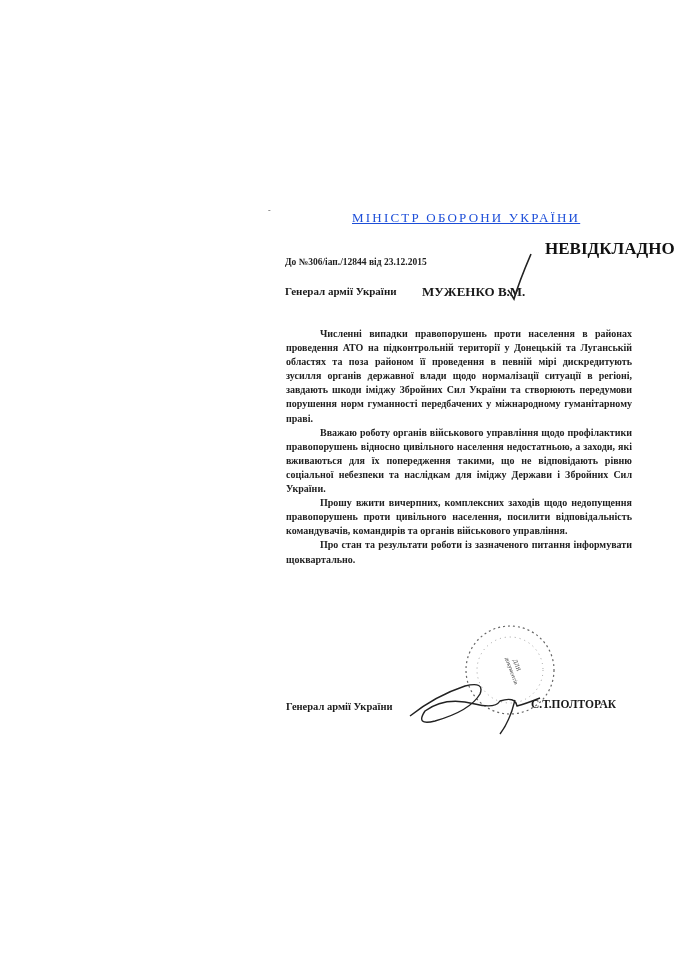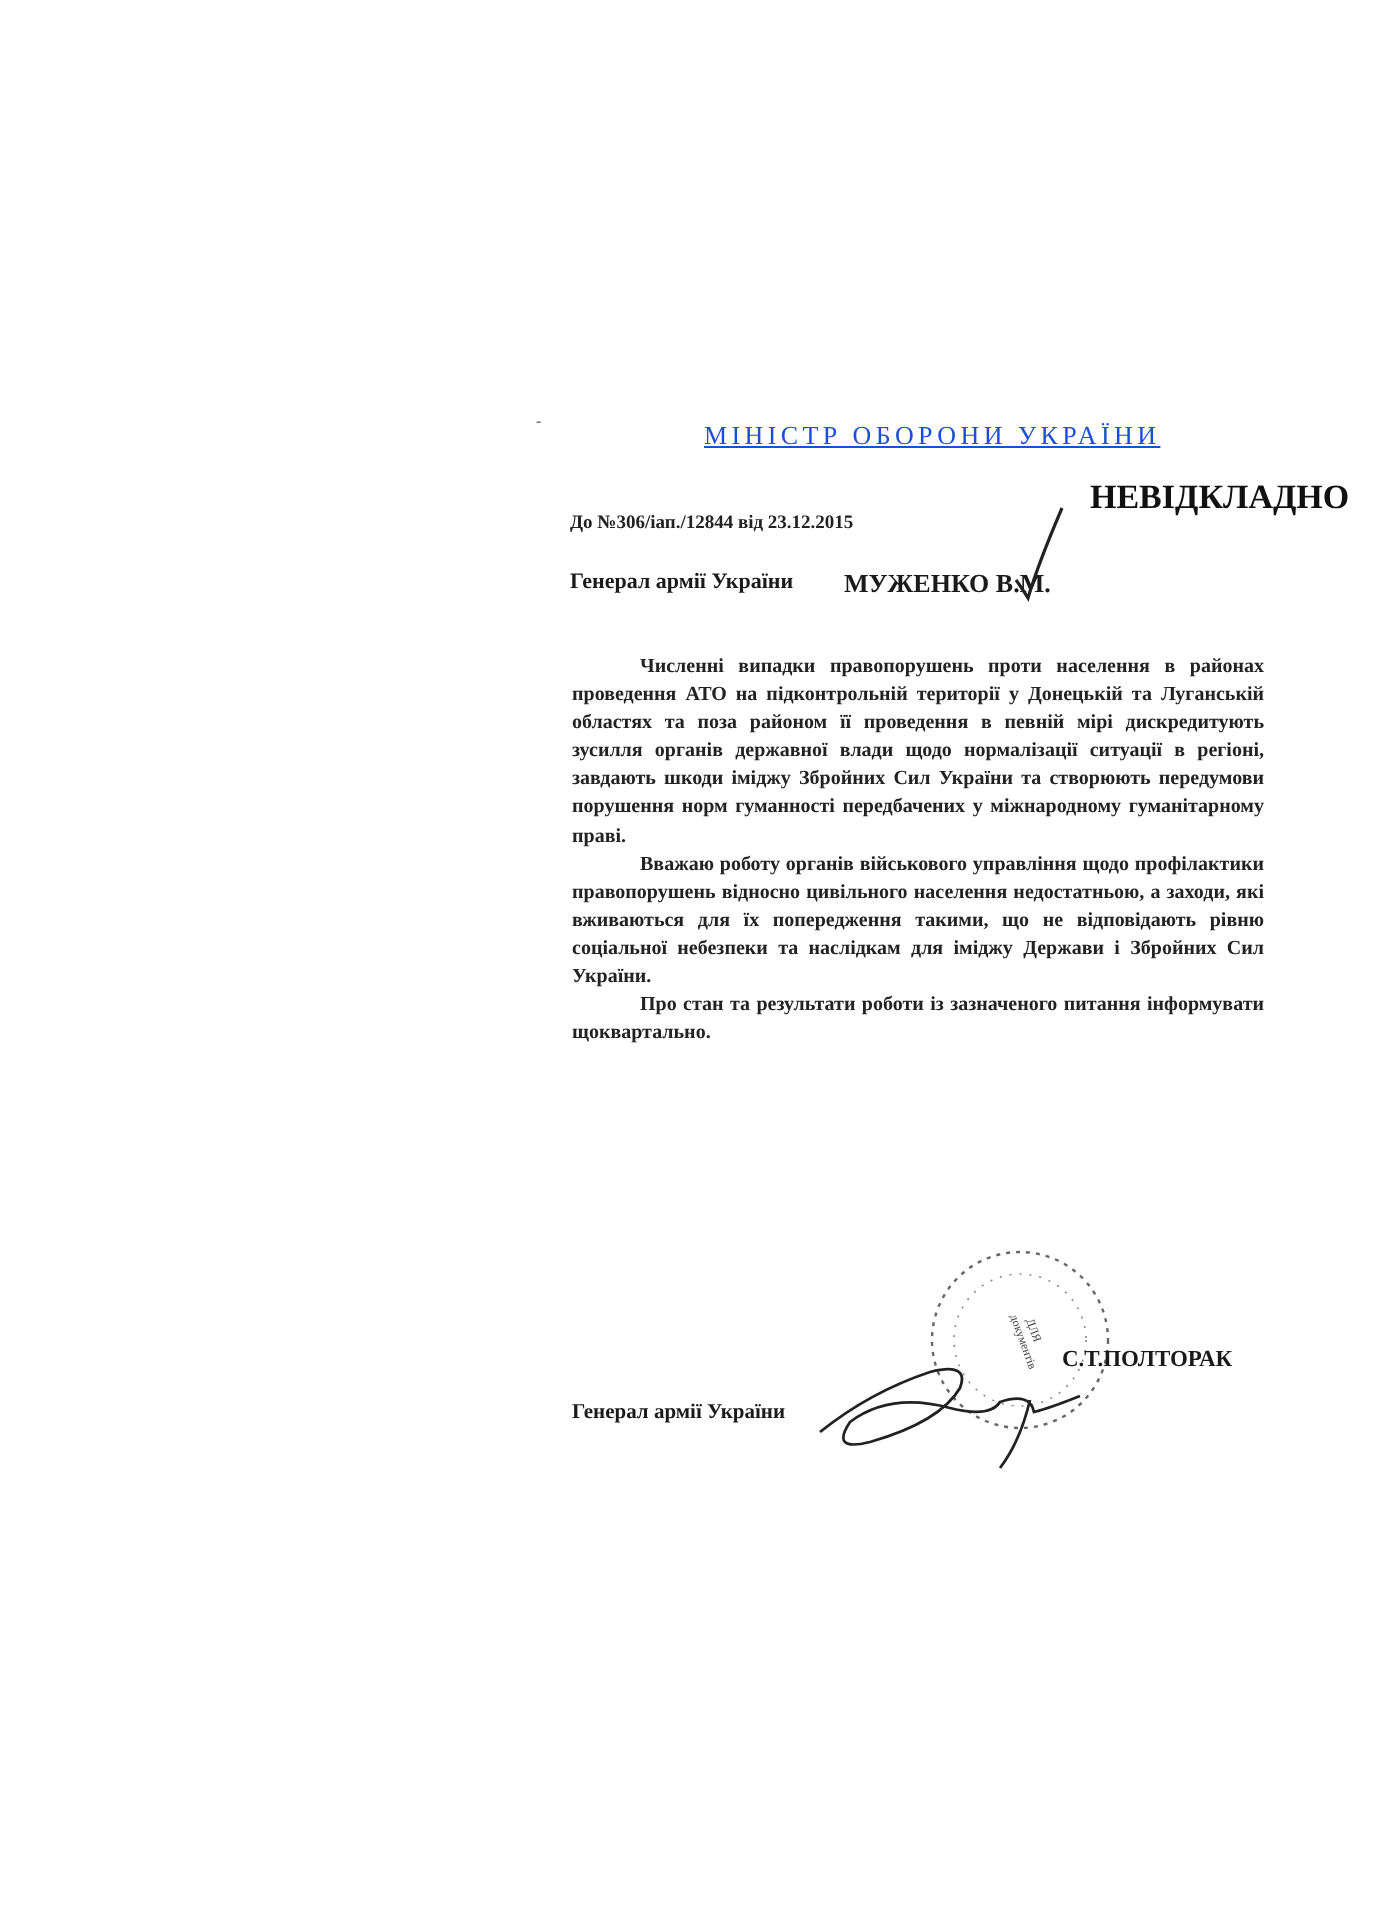--- a/index.html
+++ b/index.html
@@ -18,21 +18,21 @@
     .recip-name { left: 422px; top: 284px; font-size: 13px; font-weight: bold; }
     .body-text {
       left: 286px; top: 327px; width: 346px; font-size: 10px; line-height: 14.1px;
       text-align: justify; font-weight: bold; color: #222;
     }
     .body-text p { margin: 0; text-indent: 34px; }
     .sigs { left: 286px; top: 551px; font-size: 11px; line-height: 12.5px; color: #222; }
     .sig-row { display: flex; }
     .sig-rank { width: 142px; }
     .final-rank { left: 286px; top: 701px; font-size: 10.5px; font-weight: bold; }
-    .final-name { left: 531px; top: 674px; font-size: 11.5px; font-weight: bold; }
+    .final-name { left: 531px; top: 698px; font-size: 11.5px; font-weight: bold; }
     .mark { left: 268px; top: 206px; font-size: 8px; color: #555; }
   </style>
 </head>
 <body>
 
 <div class="abs mark">-</div>
 
 <div class="abs title">МІНІСТР ОБОРОНИ УКРАЇНИ</div>
 <div class="abs urgent">НЕВІДКЛАДНО</div>
 <div class="abs ref">До №306/іап./12844 від 23.12.2015</div>
@@ -40,20 +40,21 @@
 <div class="abs recip-rank">Генерал армії  України</div>
 <div class="abs recip-name">МУЖЕНКО В.М.</div>
 
 <svg class="abs" style="left:505px;top:252px" width="28" height="50">
   <path d="M3 38 Q6 42 9 47 Q14 30 26 2" stroke="#222" stroke-width="1.6" fill="none"></path>
 </svg>
 
 <div class="abs body-text">
   <p>Численні випадки правопорушень проти населення в районах проведення АТО на підконтрольній території  у Донецькій та Луганській областях та поза районом її проведення в певній мірі  дискредитують зусилля органів державної влади щодо нормалізації ситуації в регіоні, завдають шкоди іміджу Збройних Сил України та створюють передумови порушення норм гуманності передбачених у міжнародному гуманітарному праві.</p>
   <p>Вважаю роботу органів військового управління щодо профілактики правопорушень відносно цивільного населення недостатньою, а заходи, які вживаються для їх попередження такими, що не відповідають рівню соціальної небезпеки та наслідкам для іміджу Держави і Збройних Сил України.</p>
+  <p>Прошу вжити вичерпних, комплексних заходів щодо недопущення правопорушень проти цивільного населення,  посилити відповідальність командувачів, командирів та органів військового управління.</p>
   <p>Про стан та результати роботи із зазначеного питання інформувати щоквартально.</p>
 </div>
 
 <div class="abs sigs">
 </div>
 
 <svg class="abs" style="left:455px;top:620px" width="110" height="100">
   <circle cx="55" cy="50" r="44" stroke="#666" stroke-width="1.2" fill="none" stroke-dasharray="2 3"></circle>
   <circle cx="55" cy="50" r="33" stroke="#888" stroke-width="0.8" fill="none" stroke-dasharray="1 4"></circle>
   <text x="58" y="40" font-size="6" fill="#444" transform="rotate(70 58 40)" font-family="Liberation Serif, serif">ДЛЯ</text>

